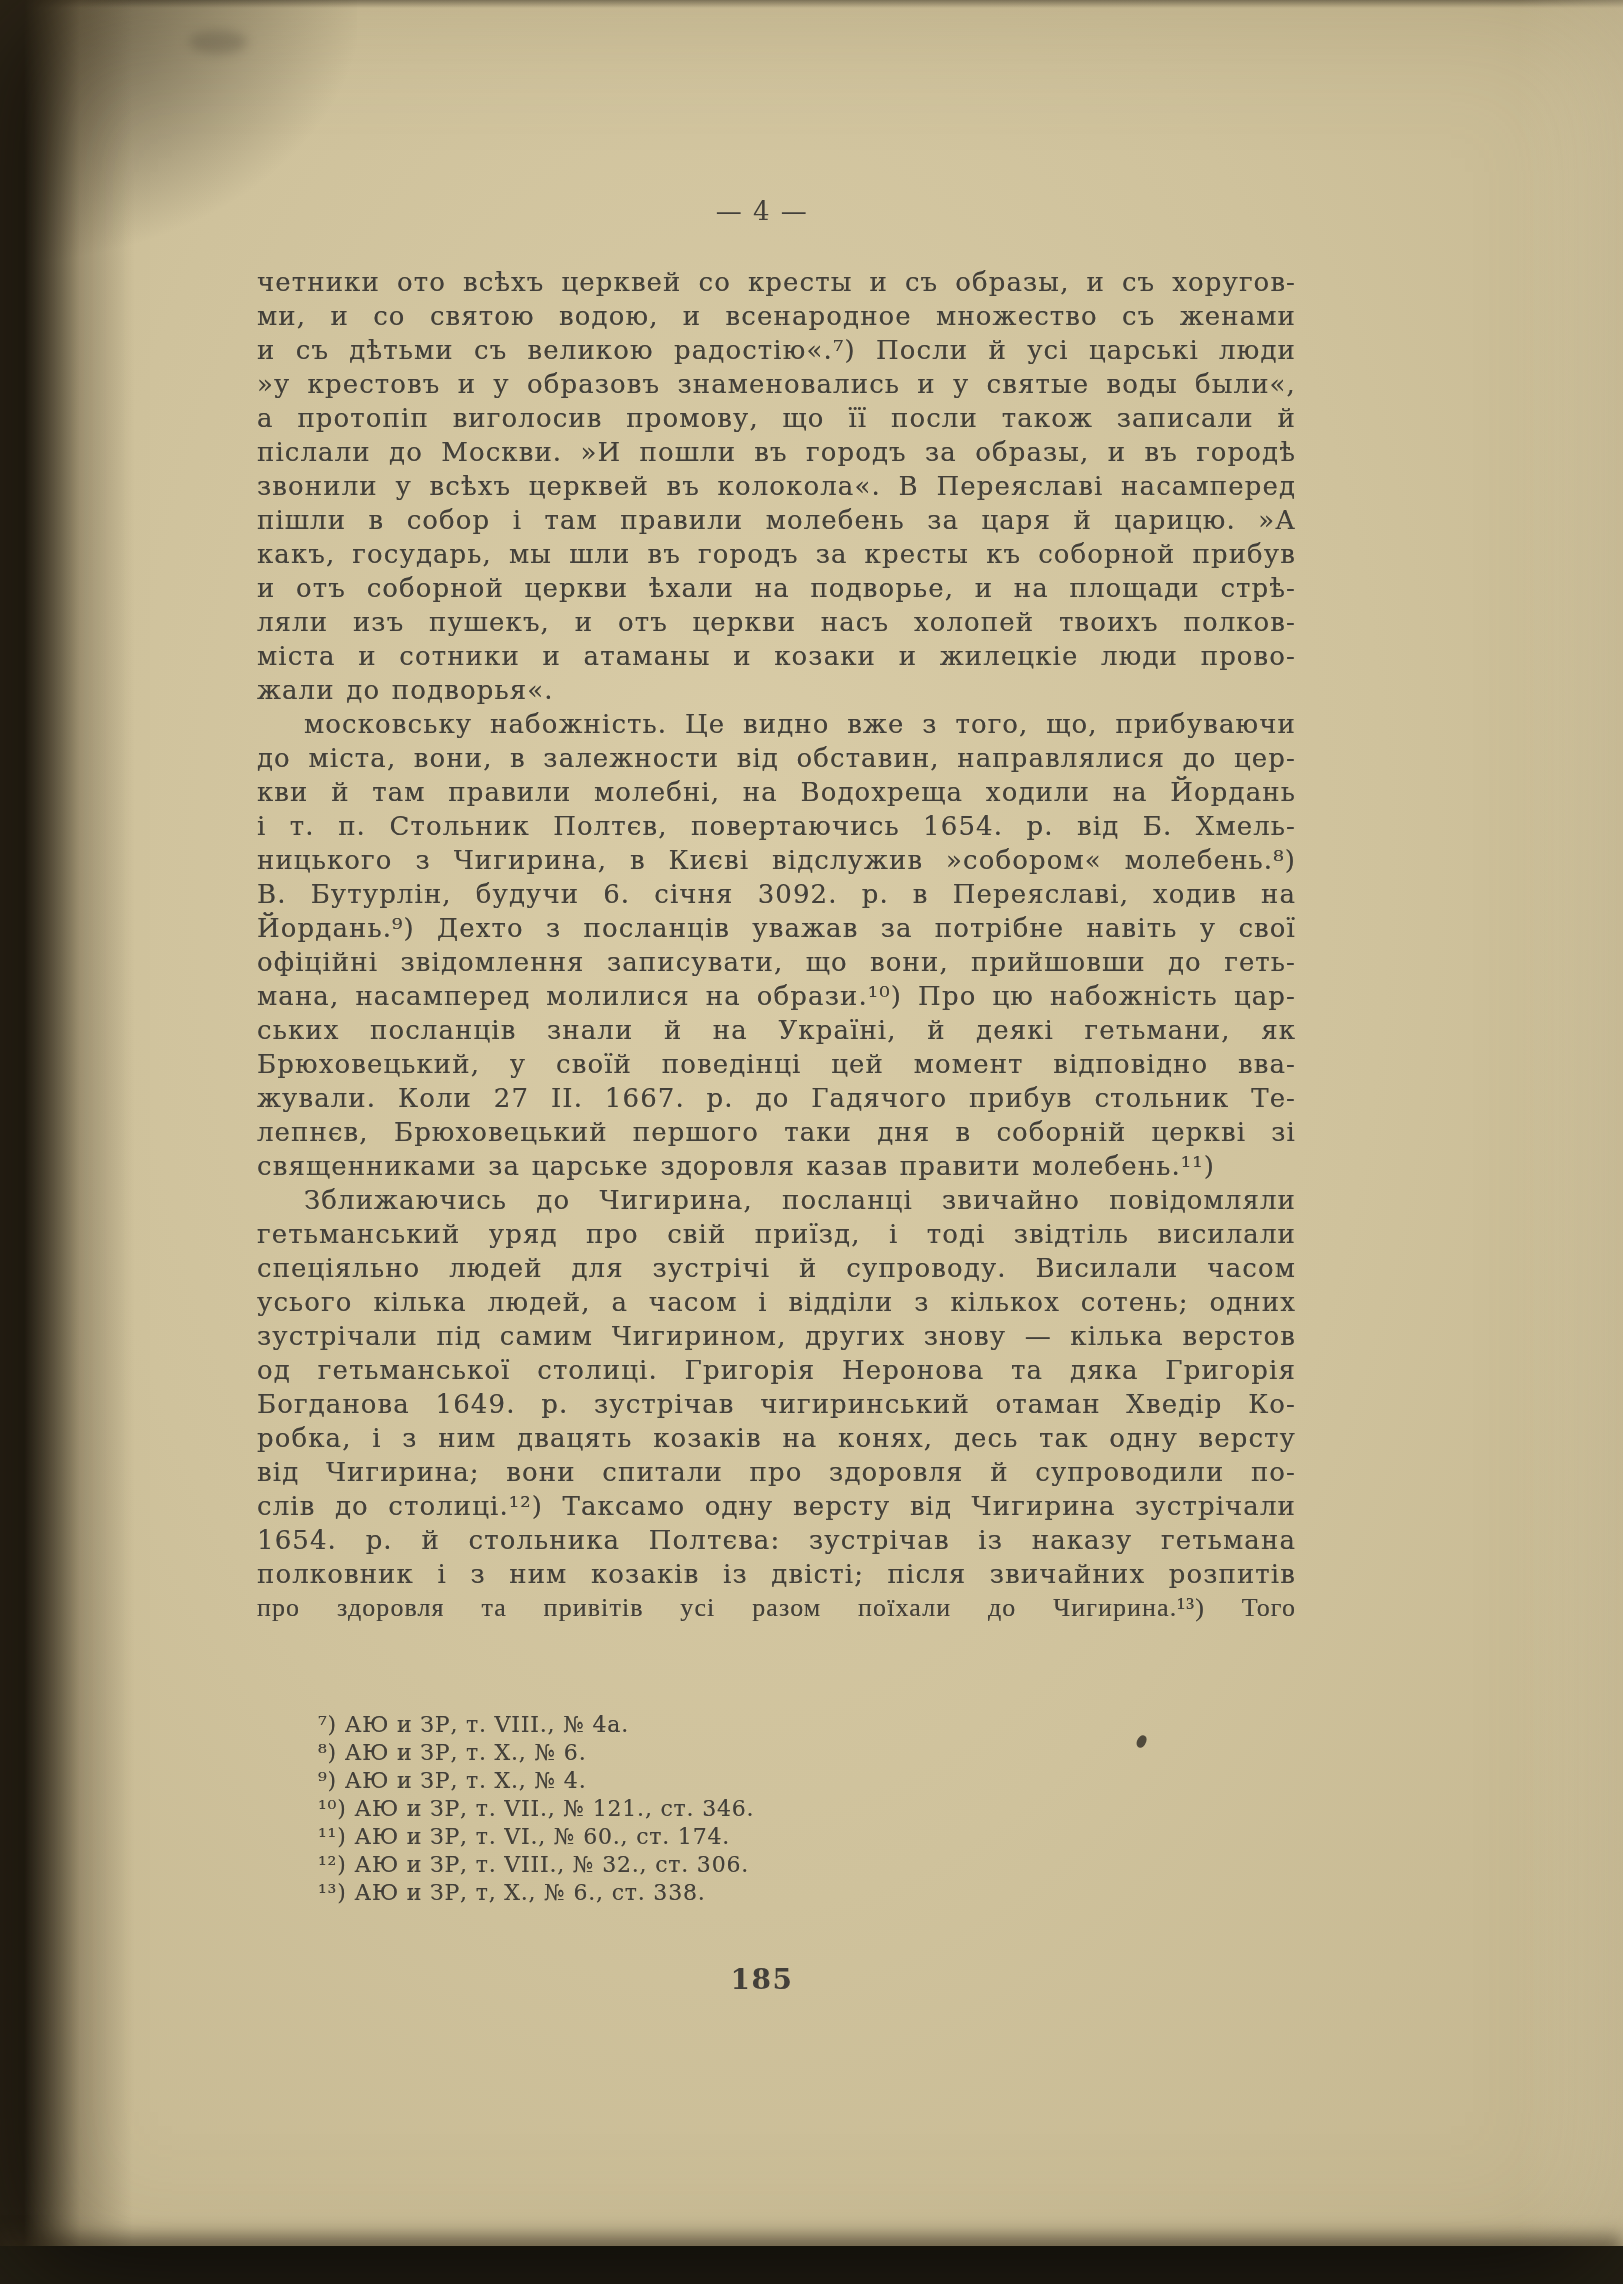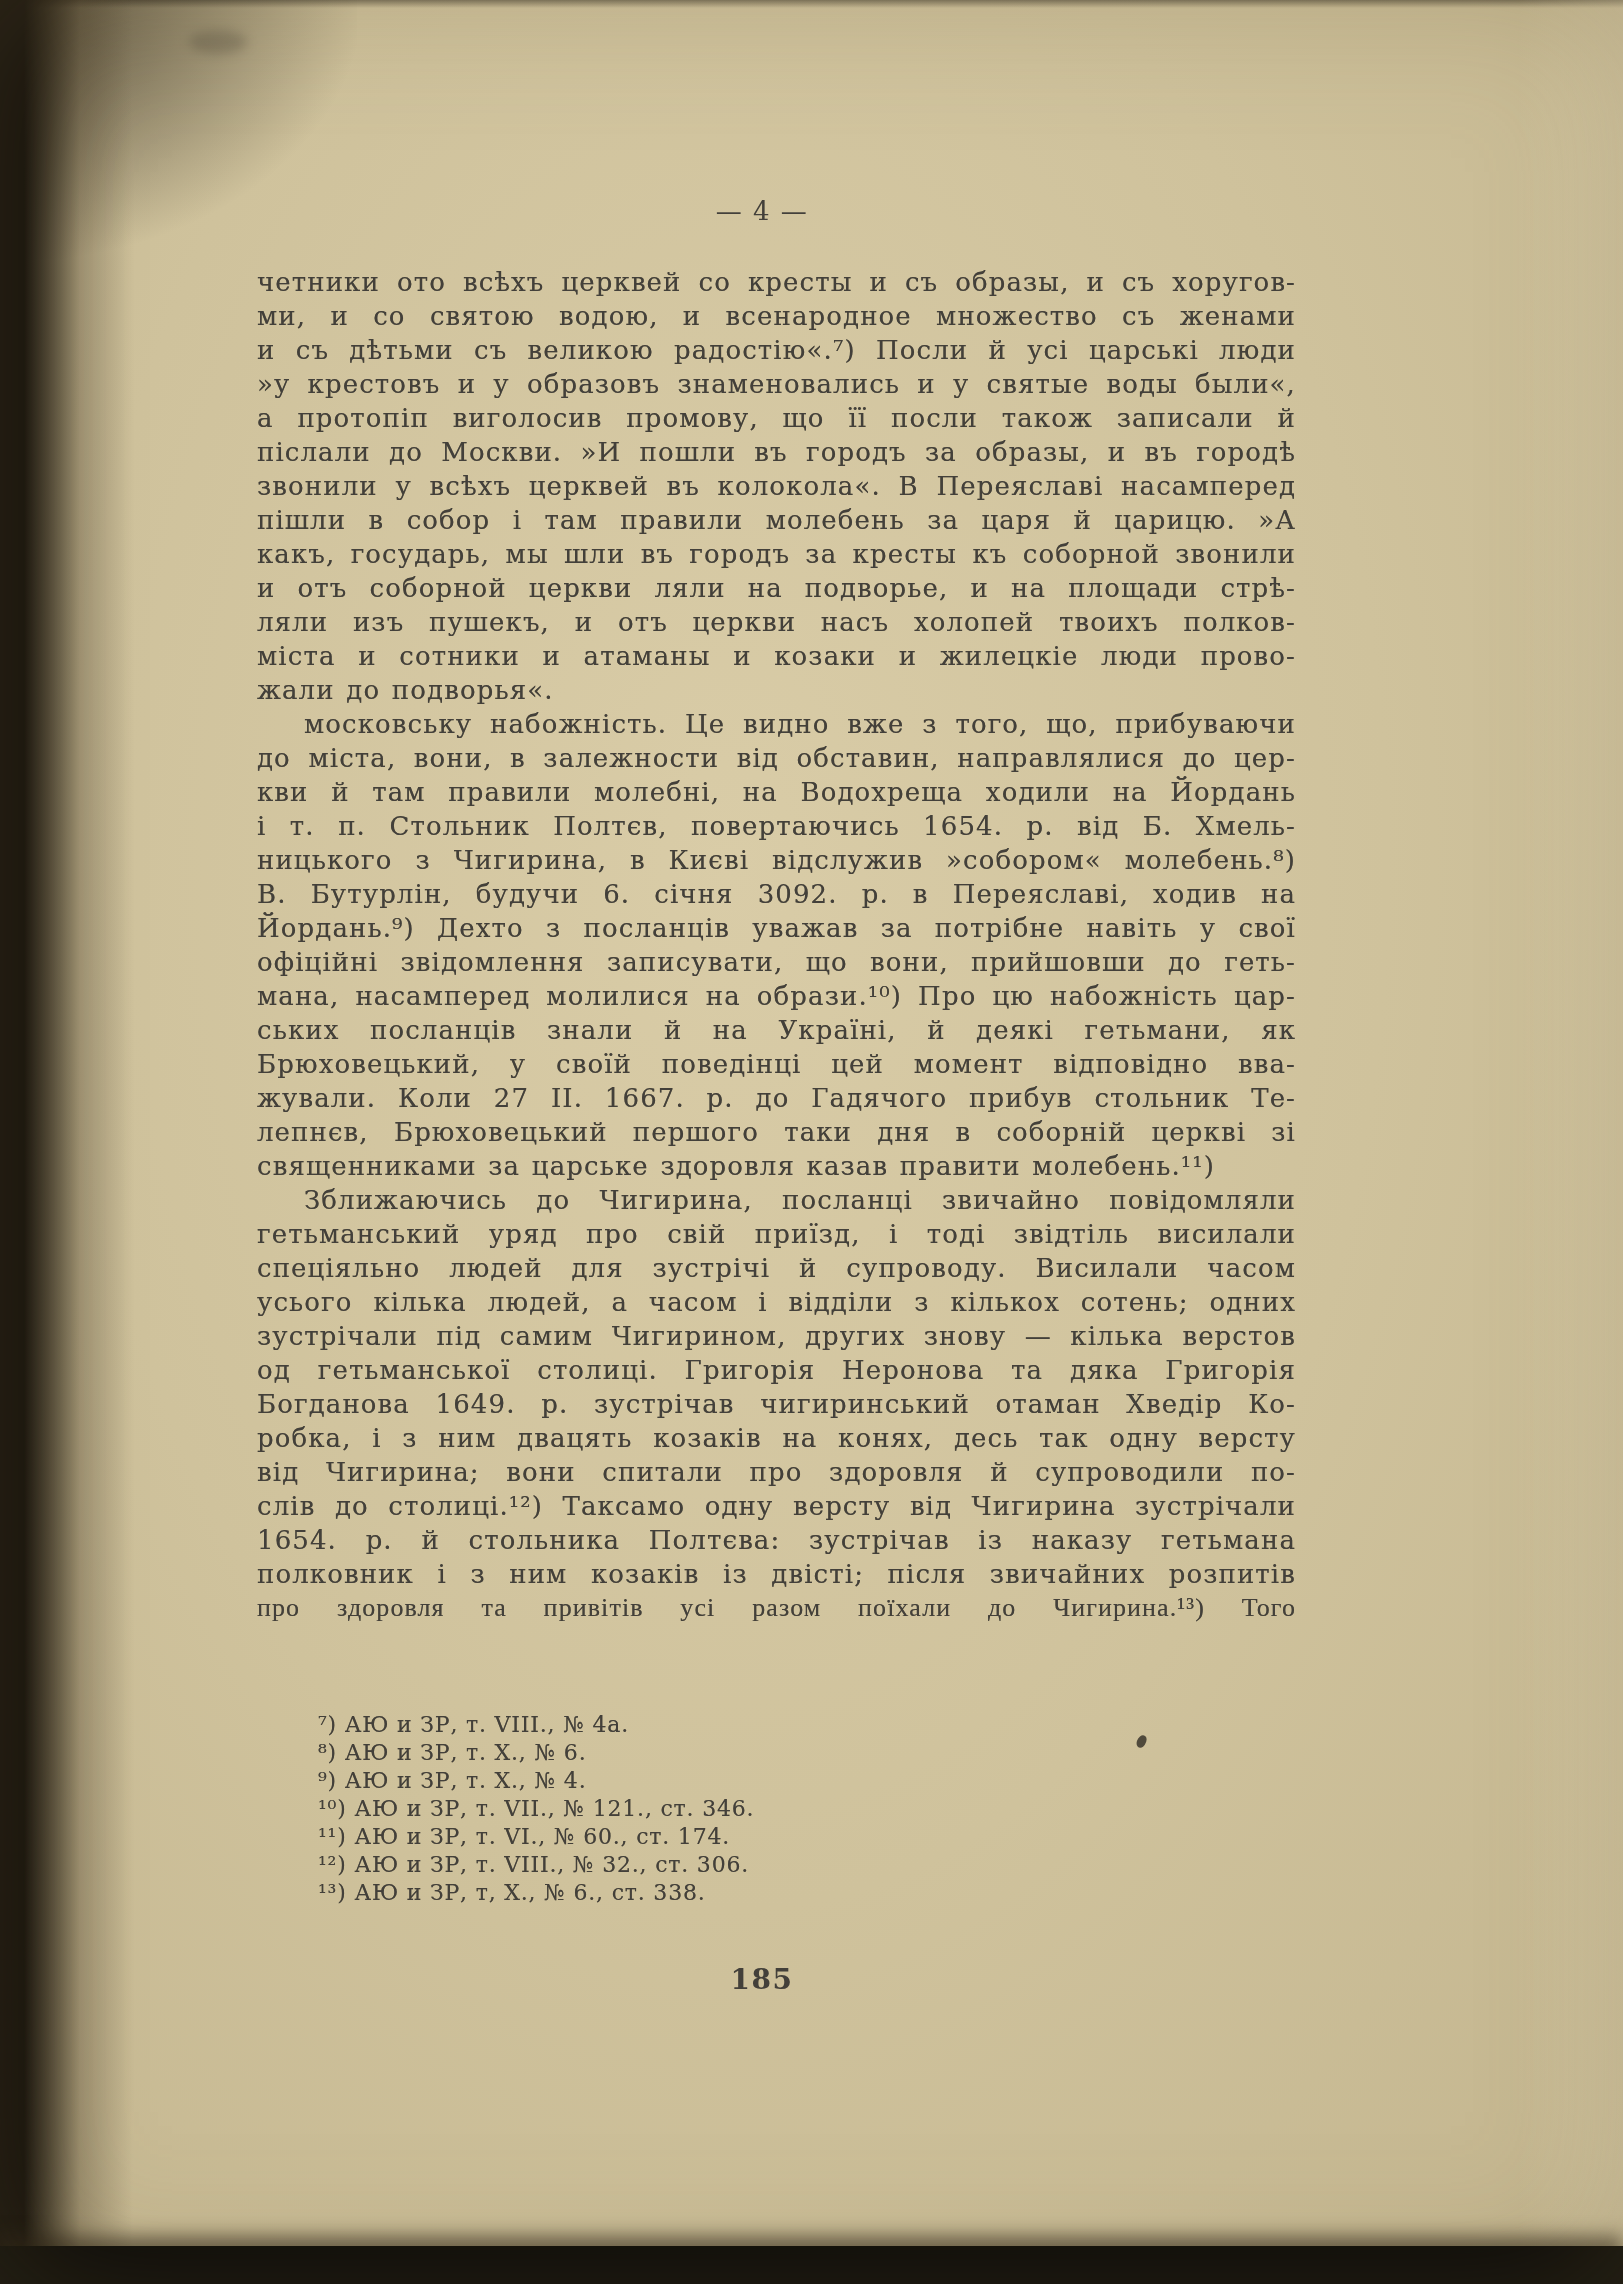--- a/index.html
+++ b/index.html
@@ -93,22 +93,22 @@
   <div class="text-block">
     <div class="paragraph">
         <div class="line">четники ото всѣхъ церквей со кресты и съ образы, и съ хоругов-</div>
         <div class="line">ми, и со святою водою, и всенародное множество съ женами</div>
         <div class="line">и съ дѣтьми съ великою радостію«.⁷) Посли й усі царські люди</div>
         <div class="line">»у крестовъ и у образовъ знаменовались и у святые воды были«,</div>
         <div class="line">а протопіп виголосив промову, що її посли також записали й</div>
         <div class="line">післали до Москви. »И пошли въ городъ за образы, и въ городѣ</div>
         <div class="line">звонили у всѣхъ церквей въ колокола«. В Переяславі насамперед</div>
         <div class="line">пішли в собор і там правили молебень за царя й царицю. »А</div>
-        <div class="line">какъ, государь, мы шли въ городъ за кресты къ соборной звонили</div>
-        <div class="line">и отъ соборной церкви ляли на подворье, и на площади стрѣ-</div>
+        <div class="line">какъ, государь, мы шли въ городъ за кресты къ соборной прибув</div>
+        <div class="line">и отъ соборной церкви ѣхали на подворье, и на площади стрѣ-</div>
         <div class="line">ляли изъ пушекъ, и отъ церкви насъ холопей твоихъ полков-</div>
         <div class="line">міста и сотники и атаманы и козаки и жилецкіе люди прово-</div>
         <div class="line last-line">жали до подворья«.</div>
       </div>
     <div class="paragraph indented">
         <div class="line">московську набожність. Це видно вже з того, що, прибуваючи</div>
         <div class="line">до міста, вони, в залежности від обставин, направлялися до цер-</div>
         <div class="line">кви й там правили молебні, на Водохреща ходили на Йордань</div>
         <div class="line">і т. п. Стольник Полтєв, повертаючись 1654. р. від Б. Хмель-</div>
         <div class="line">ницького з Чигирина, в Києві відслужив »собором« молебень.⁸)</div>

